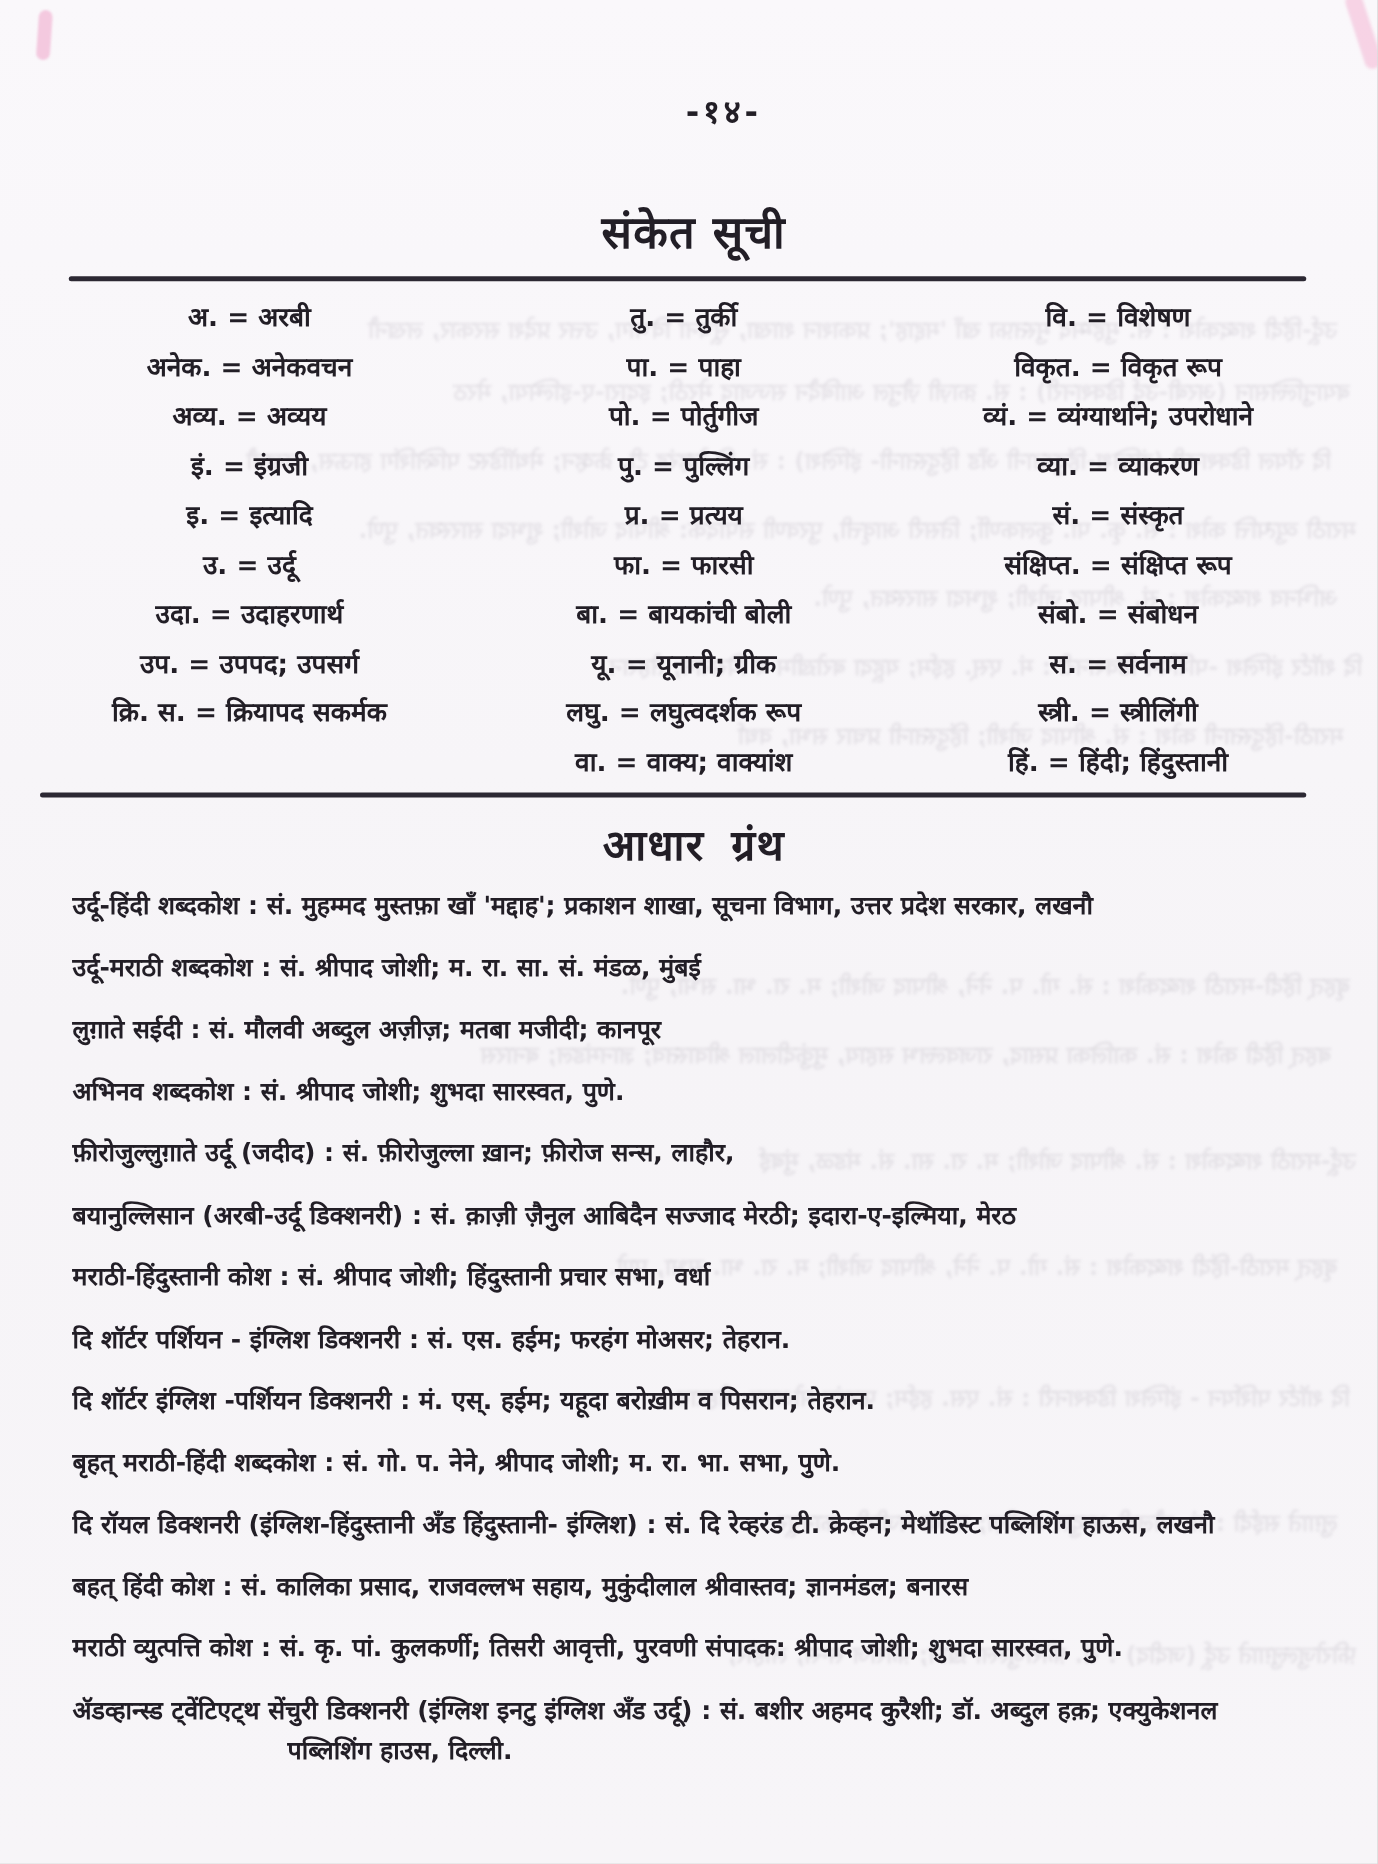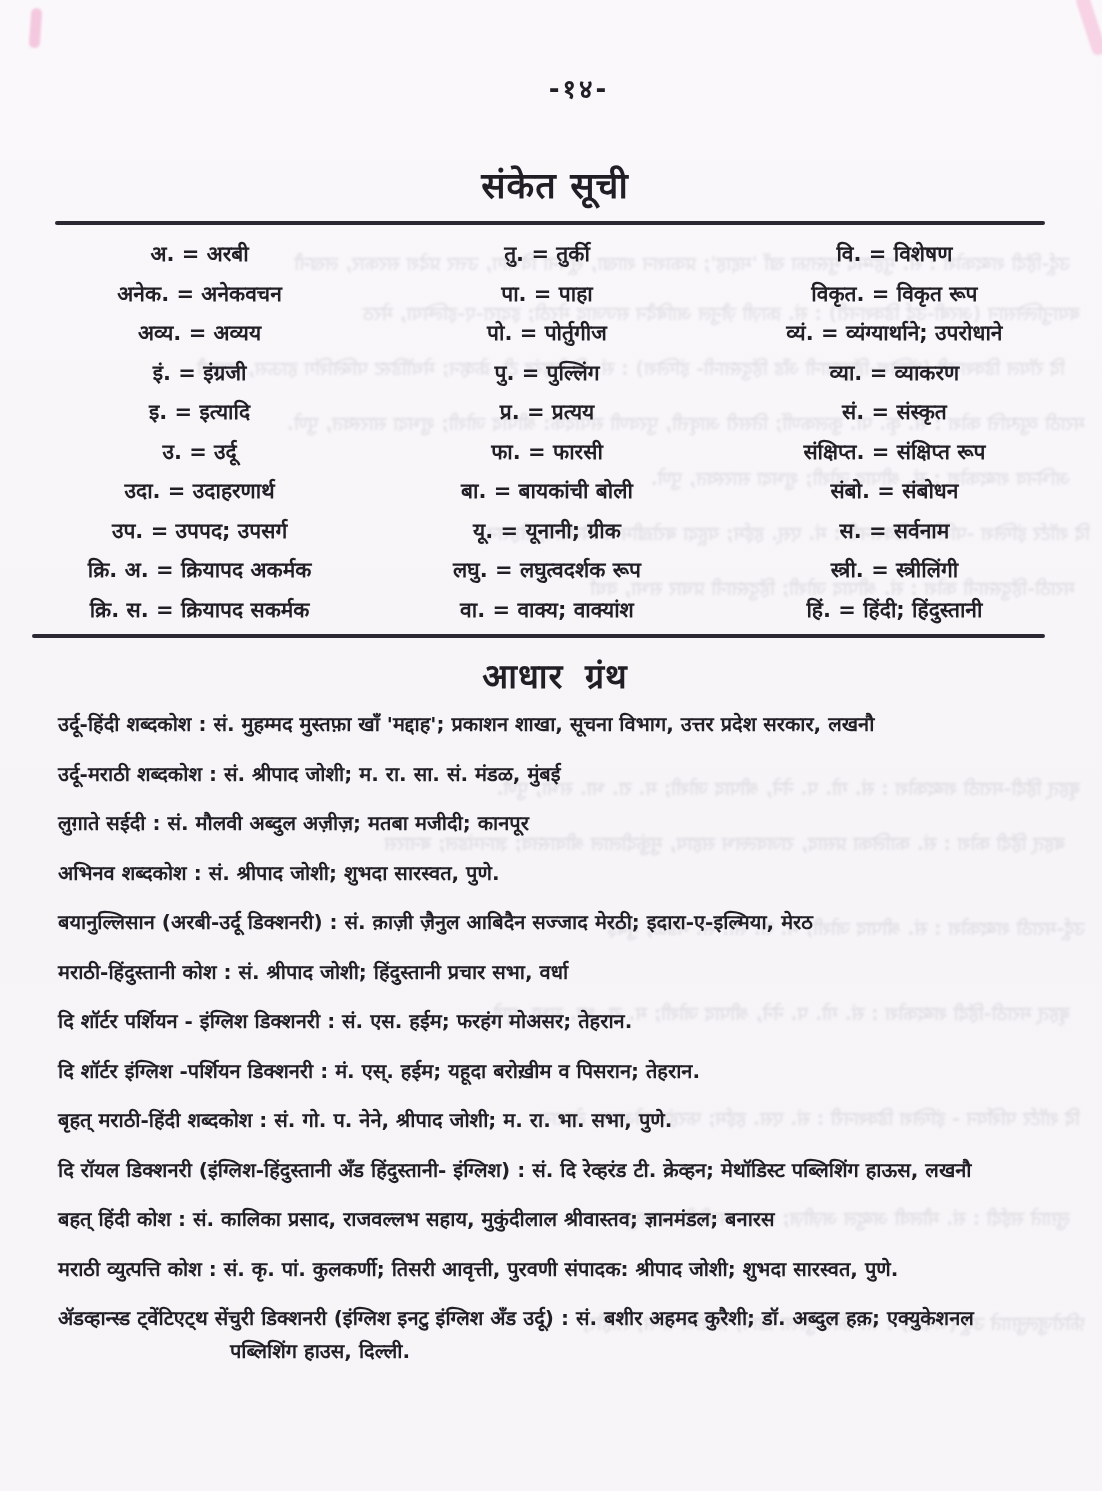--- a/index.html
+++ b/index.html
@@ -111,21 +111,20 @@
     <div class="abbrev-grid">
       <div class="abbrev-col">
         <div class="abbrev-item">अ. = अरबी</div>
         <div class="abbrev-item">अनेक. = अनेकवचन</div>
         <div class="abbrev-item">अव्य. = अव्यय</div>
         <div class="abbrev-item">इं. = इंग्रजी</div>
         <div class="abbrev-item">इ. = इत्यादि</div>
         <div class="abbrev-item">उ. = उर्दू</div>
         <div class="abbrev-item">उदा. = उदाहरणार्थ</div>
         <div class="abbrev-item">उप. = उपपद; उपसर्ग</div>
-        <div class="abbrev-item">क्रि. अ. = क्रियापद अकर्मक</div>
         <div class="abbrev-item">क्रि. स. = क्रियापद सकर्मक</div>
       </div>
       <div class="abbrev-col">
         <div class="abbrev-item">तु. = तुर्की</div>
         <div class="abbrev-item">पा. = पाहा</div>
         <div class="abbrev-item">पो. = पोर्तुगीज</div>
         <div class="abbrev-item">पु. = पुल्लिंग</div>
         <div class="abbrev-item">प्र. = प्रत्यय</div>
         <div class="abbrev-item">फा. = फारसी</div>
         <div class="abbrev-item">बा. = बायकांची बोली</div>
@@ -149,20 +148,21 @@
 
     <div class="rule rule-2"></div>
 
     <h2 class="section-title title-2">आधार ग्रंथ</h2>
 
     <div class="sources">
       <div class="source-entry">उर्दू-हिंदी शब्दकोश : सं. मुहम्मद मुस्तफ़ा खाँ 'मद्दाह'; प्रकाशन शाखा, सूचना विभाग, उत्तर प्रदेश सरकार, लखनौ</div>
       <div class="source-entry">उर्दू-मराठी शब्दकोश : सं. श्रीपाद जोशी; म. रा. सा. सं. मंडळ, मुंबई</div>
       <div class="source-entry">लुग़ाते सईदी : सं. मौलवी अब्दुल अज़ीज़; मतबा मजीदी; कानपूर</div>
       <div class="source-entry">अभिनव शब्दकोश : सं. श्रीपाद जोशी; शुभदा सारस्वत, पुणे.</div>
+      <div class="source-entry">फ़ीरोजुल्लुग़ाते उर्दू (जदीद) : सं. फ़ीरोजुल्ला ख़ान; फ़ीरोज सन्स, लाहौर,</div>
       <div class="source-entry">बयानुल्लिसान (अरबी-उर्दू डिक्शनरी) : सं. क़ाज़ी ज़ैनुल आबिदैन सज्जाद मेरठी; इदारा-ए-इल्मिया, मेरठ</div>
       <div class="source-entry">मराठी-हिंदुस्तानी कोश : सं. श्रीपाद जोशी; हिंदुस्तानी प्रचार सभा, वर्धा</div>
       <div class="source-entry">दि शॉर्टर पर्शियन - इंग्लिश डिक्शनरी : सं. एस. हईम; फरहंग मोअसर; तेहरान.</div>
       <div class="source-entry">दि शॉर्टर इंग्लिश -पर्शियन डिक्शनरी : मं. एस्. हईम; यहूदा बरोख़ीम व पिसरान; तेहरान.</div>
       <div class="source-entry">बृहत् मराठी-हिंदी शब्दकोश : सं. गो. प. नेने, श्रीपाद जोशी; म. रा. भा. सभा, पुणे.</div>
       <div class="source-entry">दि रॉयल डिक्शनरी (इंग्लिश-हिंदुस्तानी अँड हिंदुस्तानी- इंग्लिश) : सं. दि रेव्हरंड टी. क्रेव्हन; मेथॉडिस्ट पब्लिशिंग हाऊस, लखनौ</div>
       <div class="source-entry">बहत् हिंदी कोश : सं. कालिका प्रसाद, राजवल्लभ सहाय, मुकुंदीलाल श्रीवास्तव; ज्ञानमंडल; बनारस</div>
       <div class="source-entry">मराठी व्युत्पत्ति कोश : सं. कृ. पां. कुलकर्णी; तिसरी आवृत्ती, पुरवणी संपादक: श्रीपाद जोशी; शुभदा सारस्वत, पुणे.</div>
       <div class="source-entry">ॲडव्हान्स्ड ट्वेंटिएट्थ सेंचुरी डिक्शनरी (इंग्लिश इनटु इंग्लिश अँड उर्दू) : सं. बशीर अहमद कुरैशी; डॉ. अब्दुल हक़; एक्युकेशनल</div>
       <div class="source-entry continuation">पब्लिशिंग हाउस, दिल्ली.</div>

